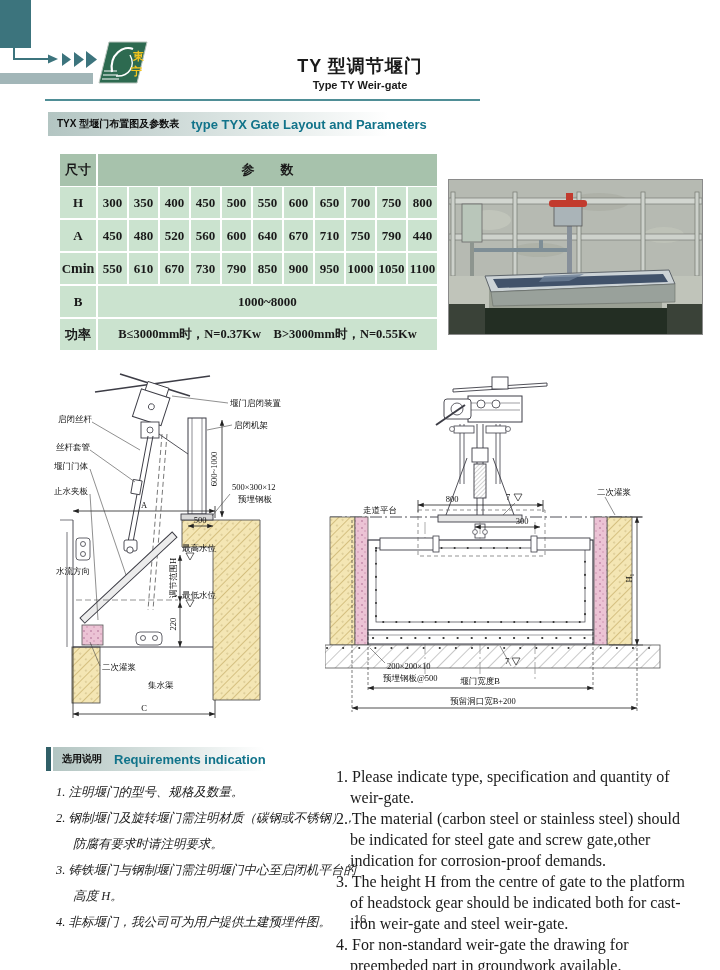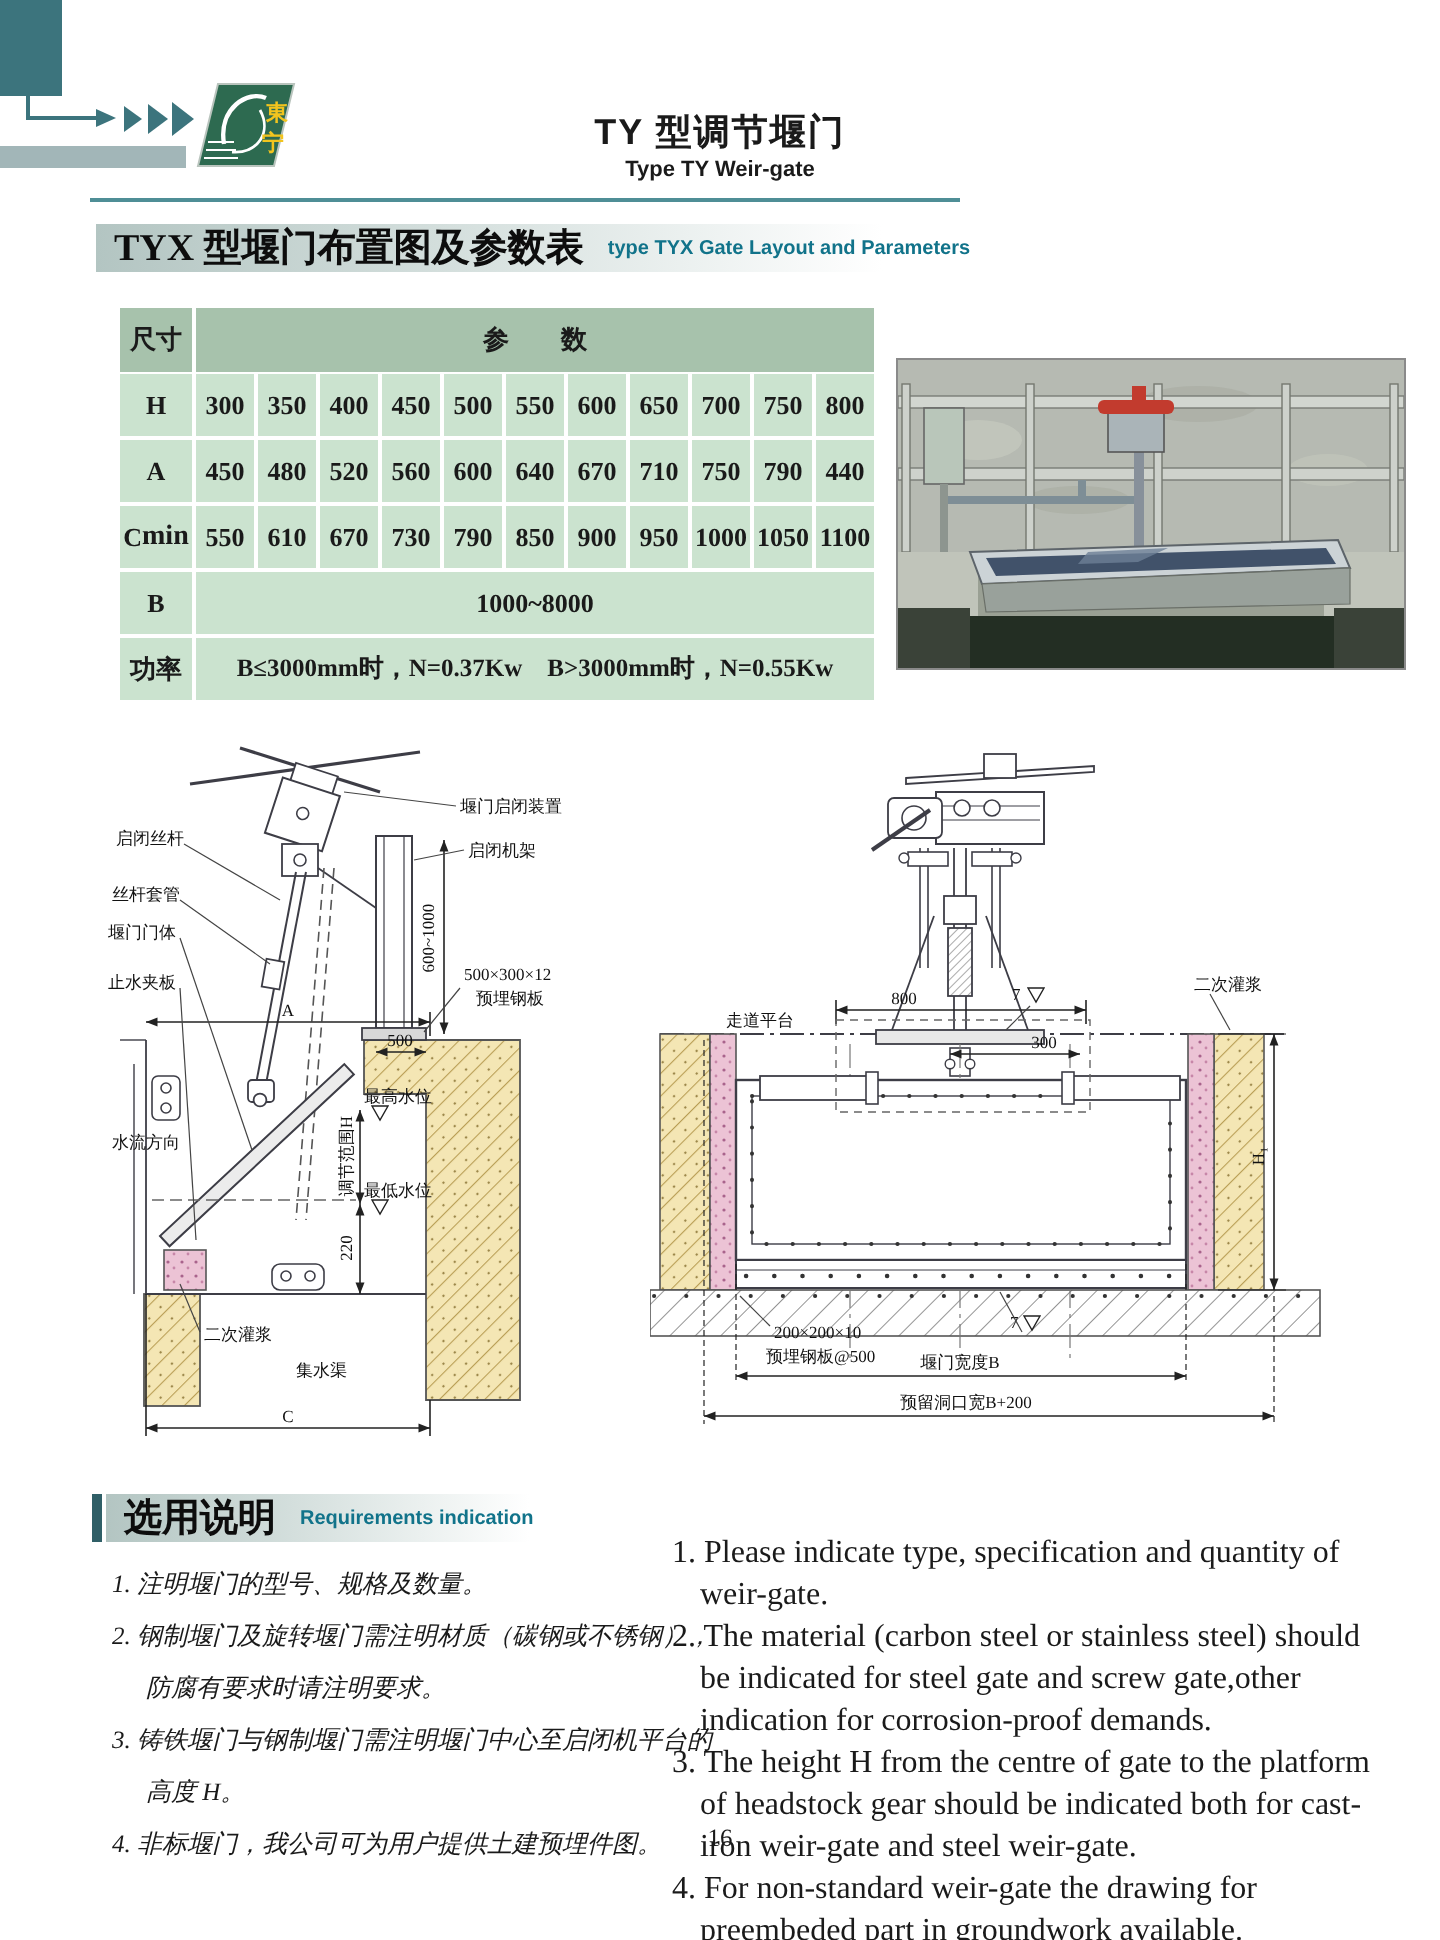--- a/index.html
+++ b/index.html
@@ -14,22 +14,22 @@
               font-family:"Liberation Sans","DejaVu Sans",sans-serif;font-weight:bold;font-size:18px;letter-spacing:1px;}
   #sub-title{left:0;top:79px;width:720px;text-align:center;
              font-family:"Liberation Sans","DejaVu Sans",sans-serif;font-weight:bold;font-size:11px;}
   #title-rule{left:45px;top:99px;width:435px;height:2px;background:#4f8e96;}
 
   
   .banner{display:flex;align-items:stretch;height:24px;}
   .banner .bbar{width:5px;background:#305f67;margin-right:2px;}
   .banner .bbody{flex:1;background:linear-gradient(90deg,#b3c5c2 0%,#d8e2e0 45%,#ffffff 90%);
                  display:flex;align-items:center;padding-left:9px;gap:12px;white-space:nowrap;}
-  .banner .zh{font-family:Liberation Serif, serif;font-weight:bold;font-size:19px;color:#0d0d0d;}
-  .banner .en{font-family:"Liberation Sans","DejaVu Sans",sans-serif;font-weight:bold;font-size:10px;color:#11738a;}
+  .banner .zh{font-family:Liberation Sans, sans-serif;font-weight:bold;font-size:10px;color:#0d0d0d;}
+  .banner .en{font-family:"Liberation Sans","DejaVu Sans",sans-serif;font-weight:bold;font-size:13px;color:#11738a;}
   #banner-layout{left:46px;top:112px;width:378px;}
   #banner-notes{left:46px;top:747px;width:242px;}
 
   
   #param-table{left:60px;top:154px;width:377px;display:flex;flex-direction:column;gap:2px;background:#fff;}
   .trow{display:grid;grid-template-columns:36px repeat(11,1fr);gap:2px;height:31px;}
   .trow.span .val{grid-column:2 / span 11;}
   .tcell{background:#cbe3cf;display:flex;align-items:center;justify-content:center;
          font-weight:600;font-size:13px;}
   .trow.head .tcell{background:#a7c2ac;height:32px;}

